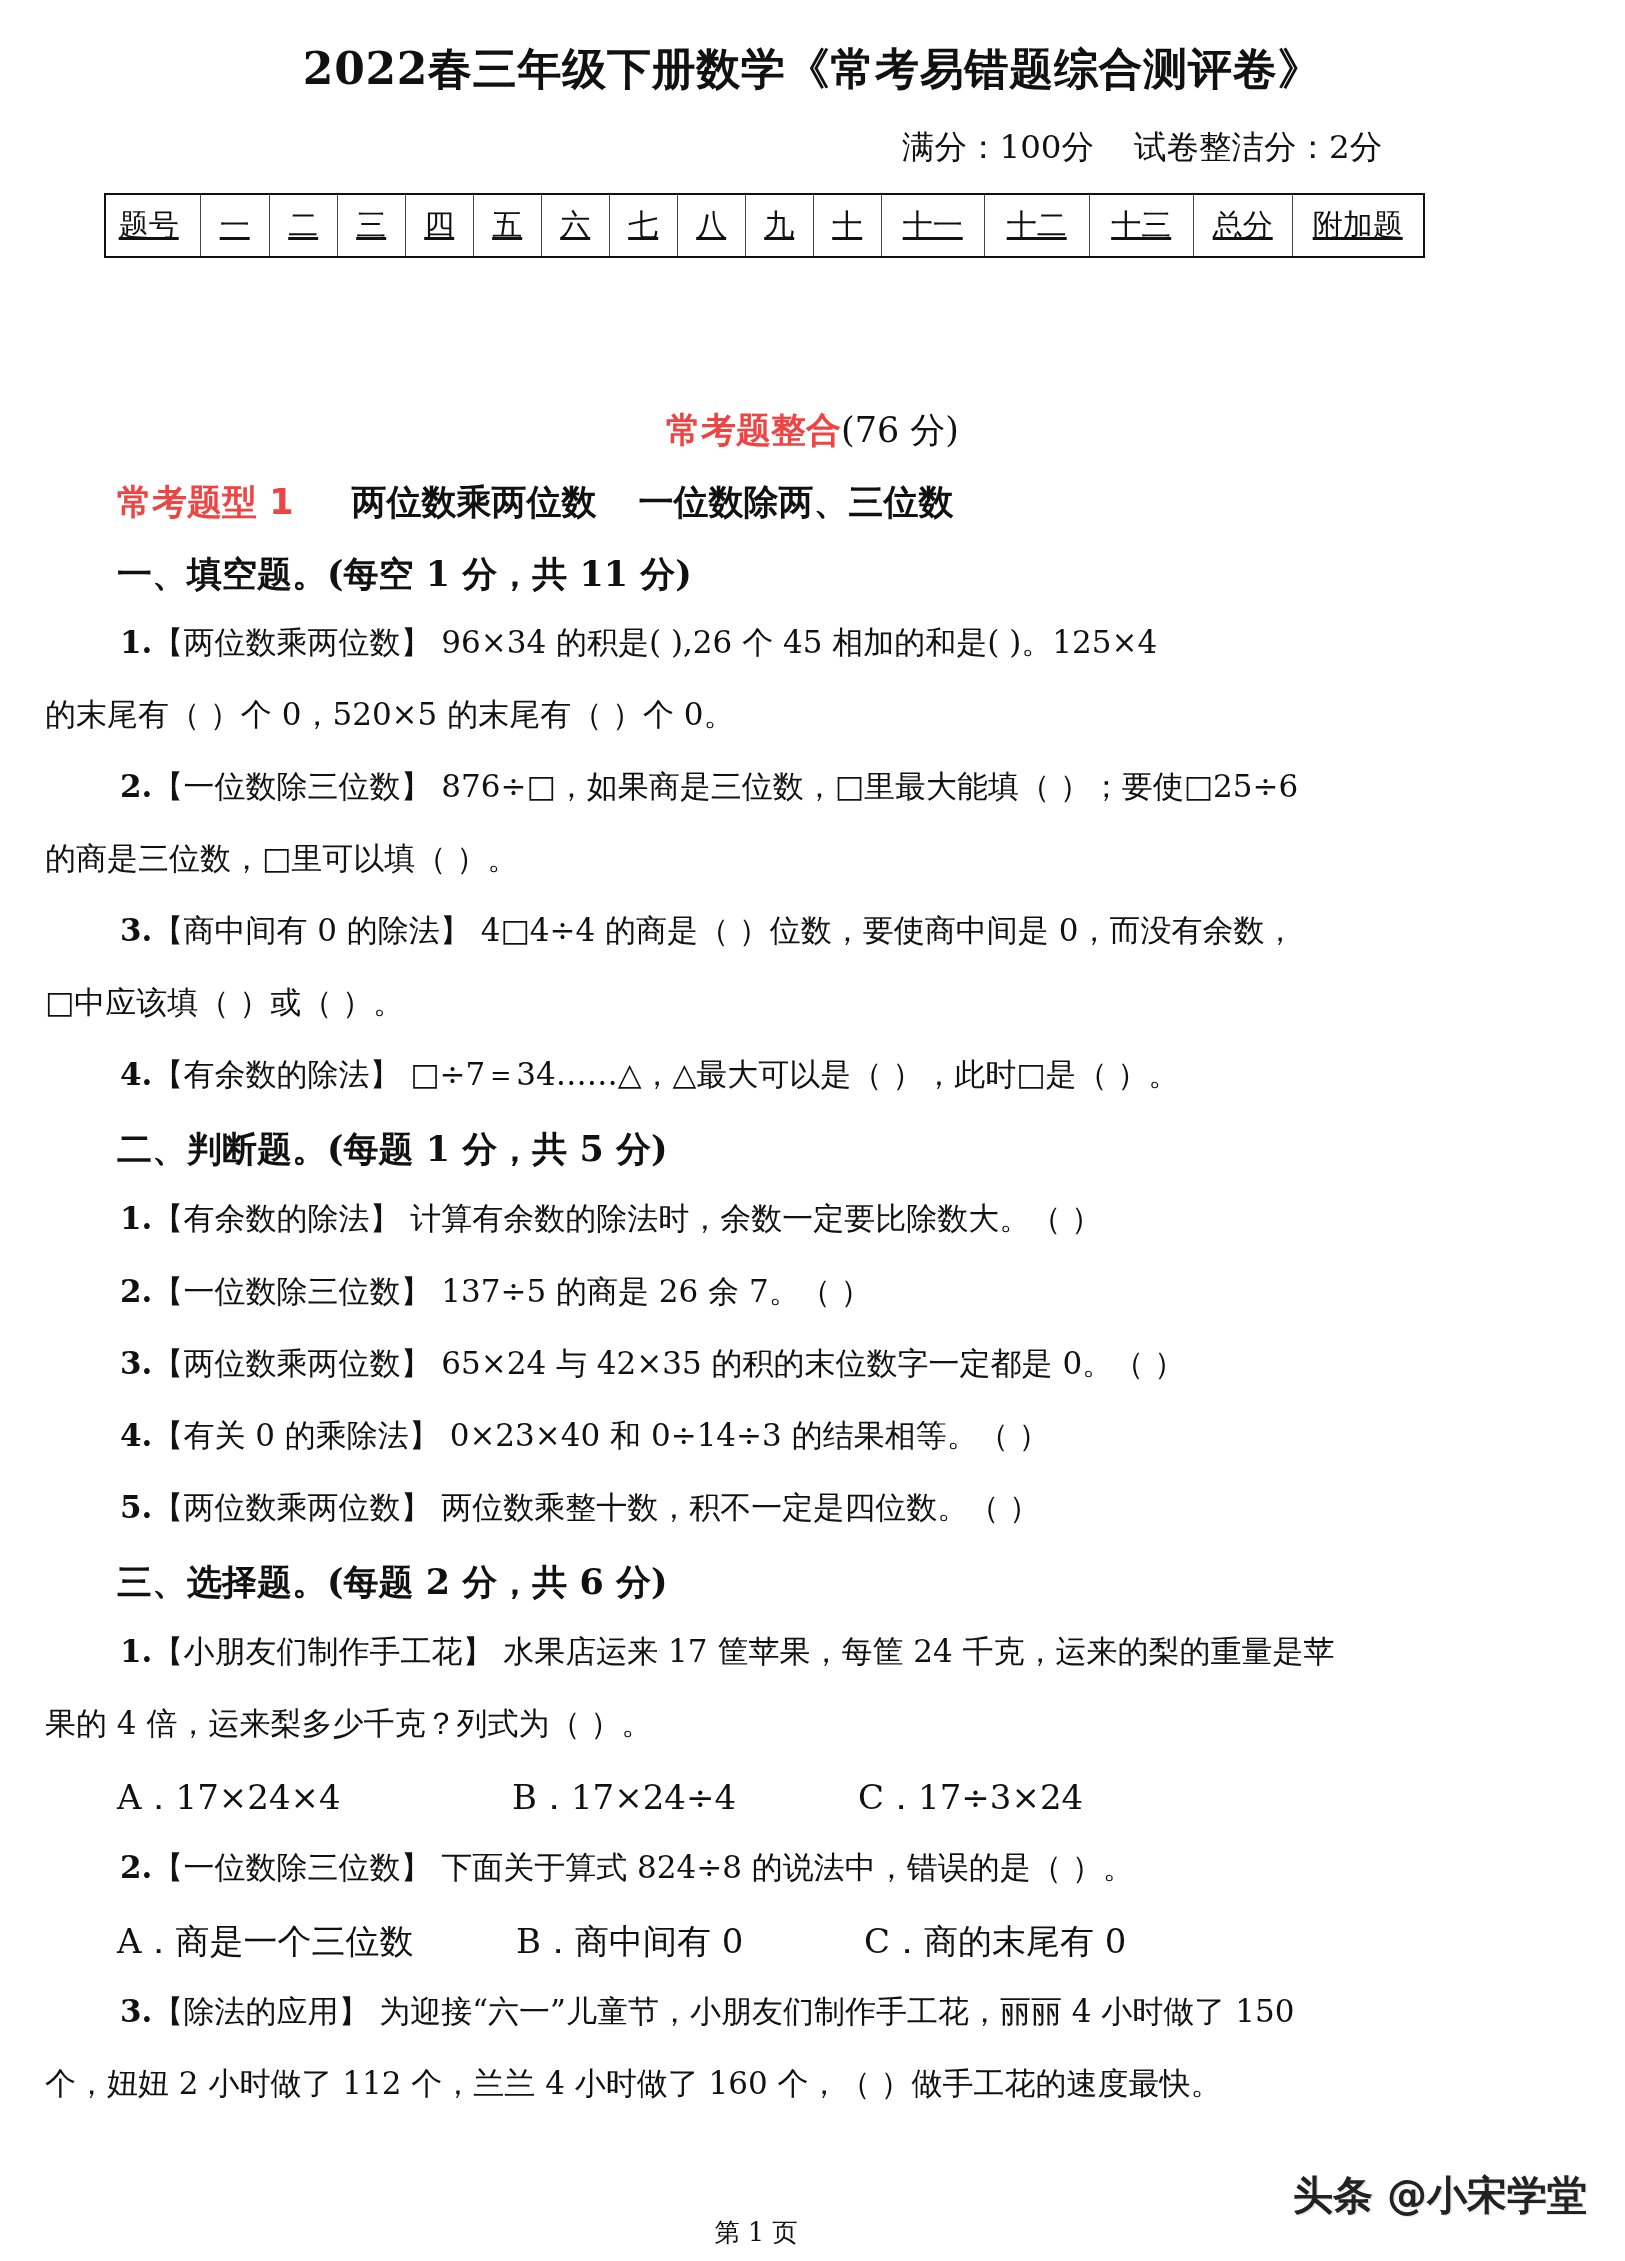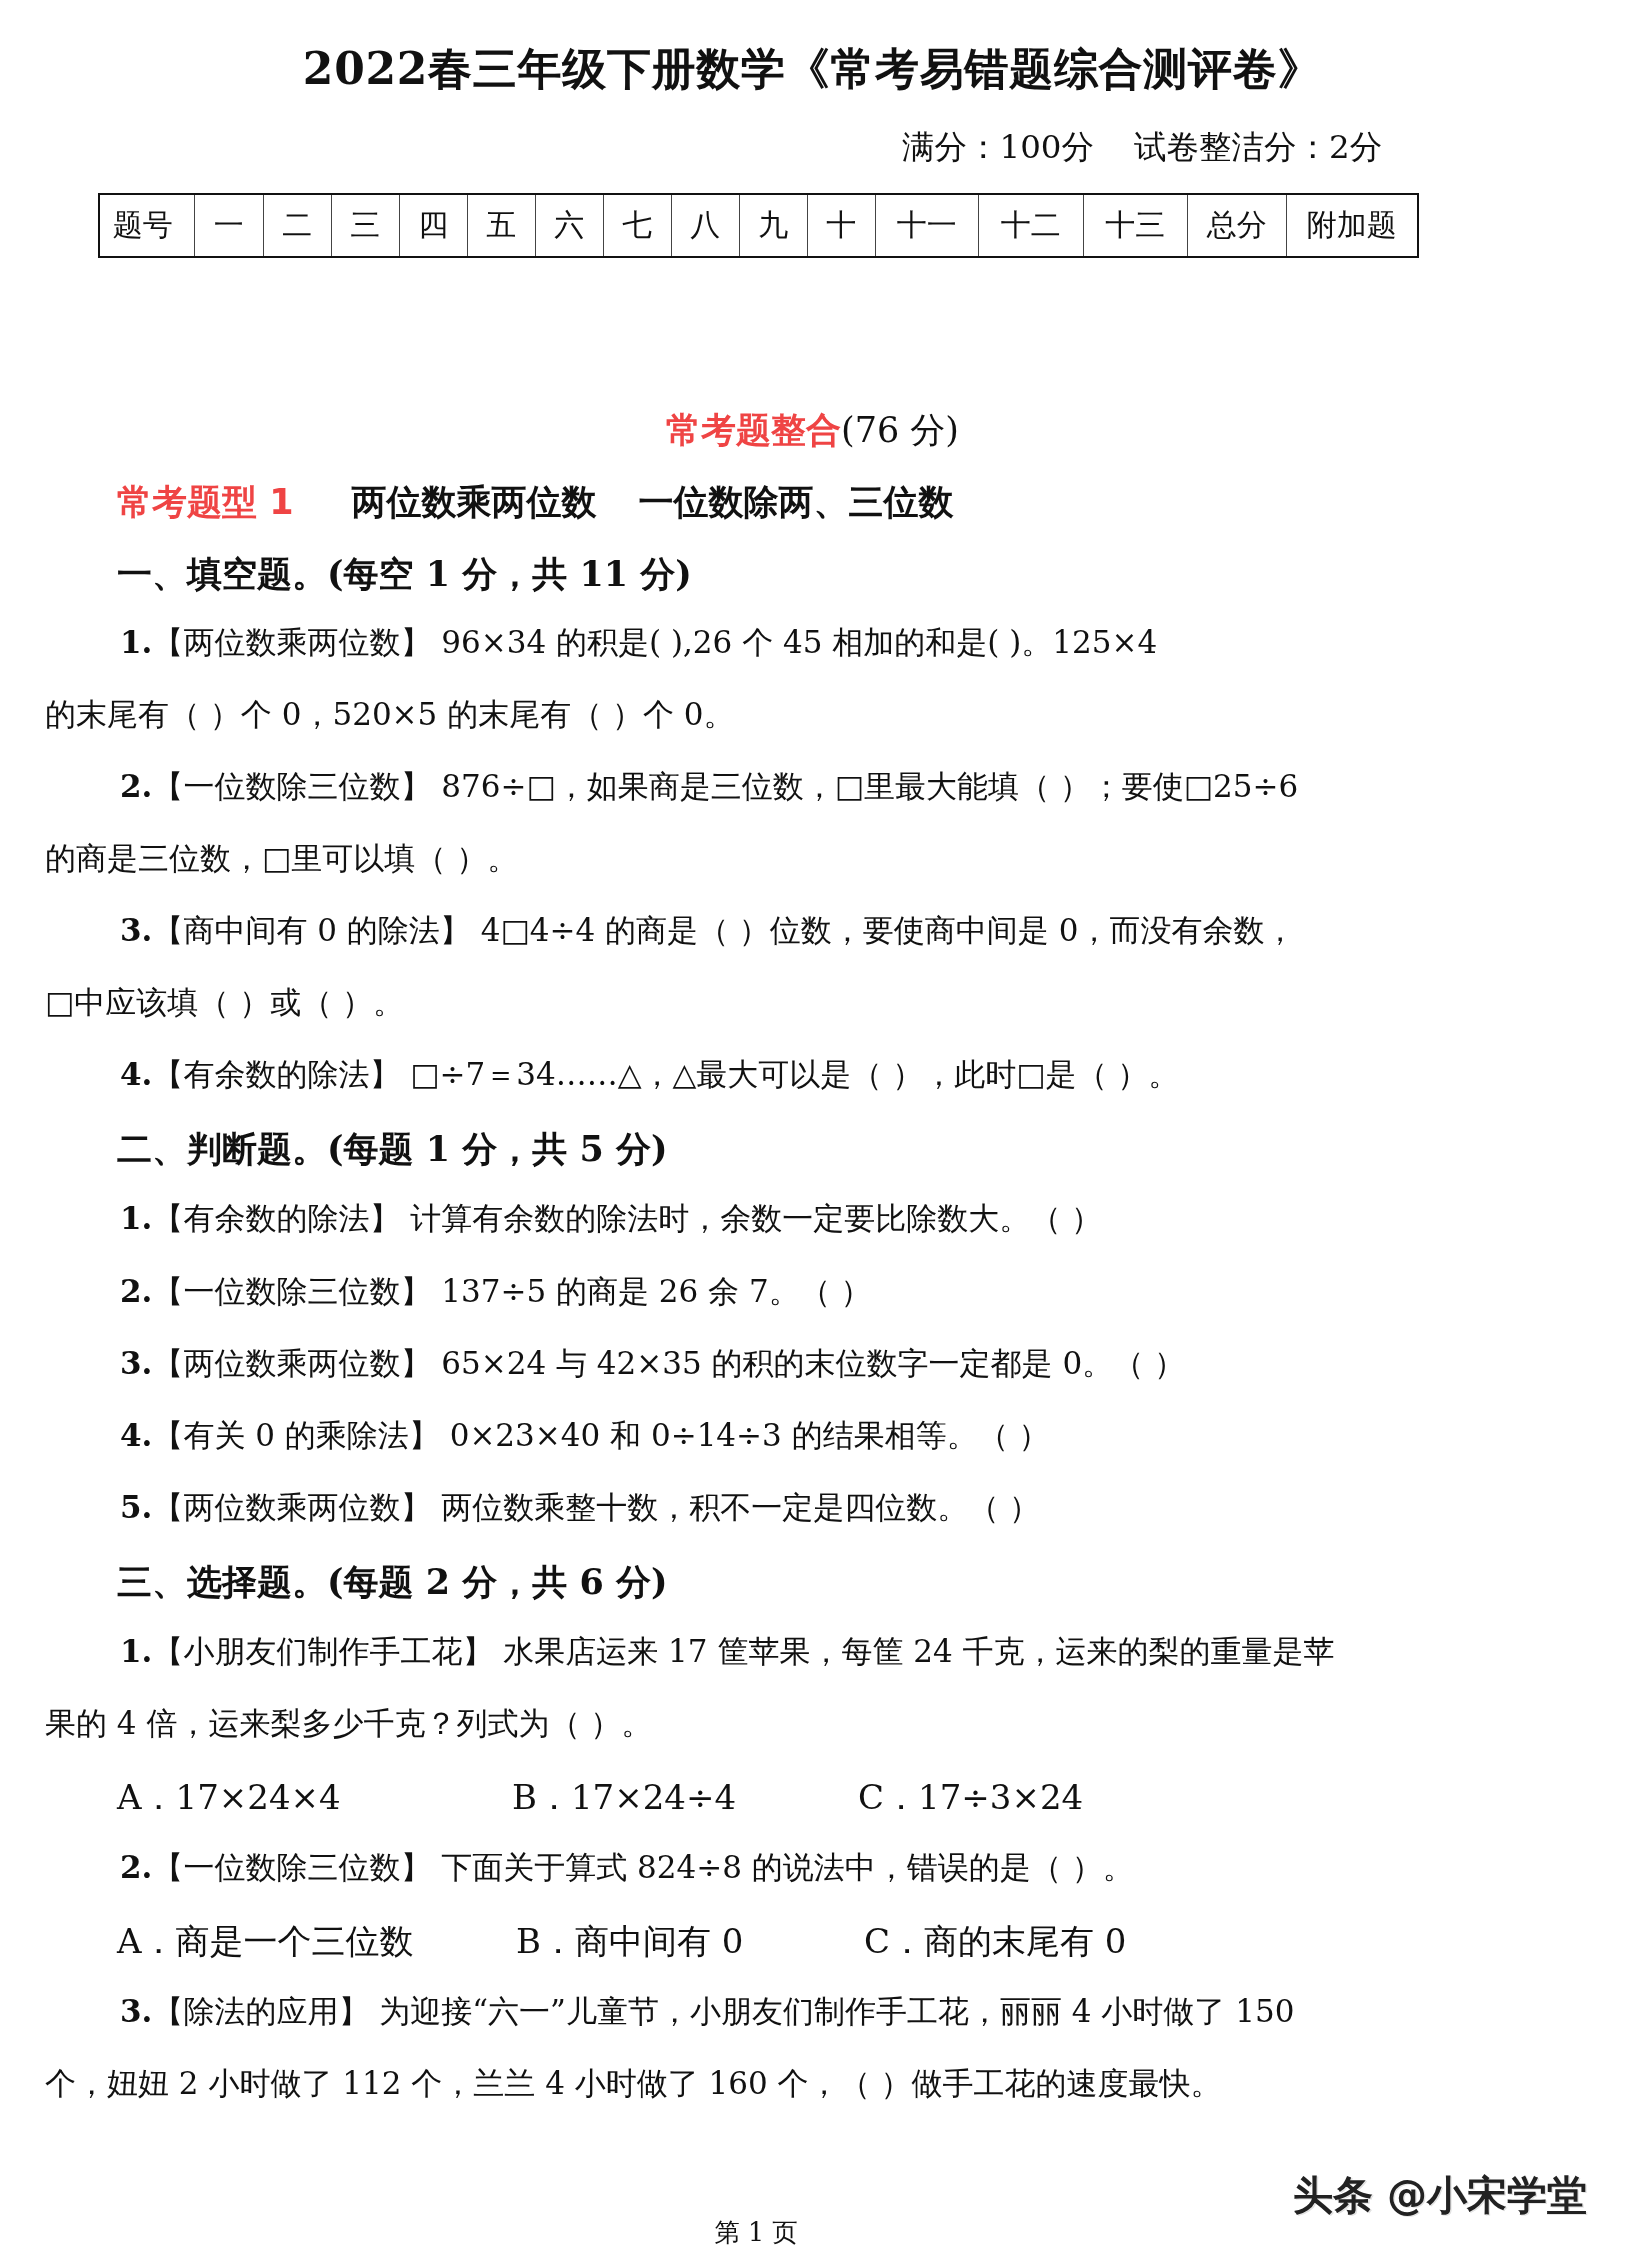--- a/index.html
+++ b/index.html
@@ -13,23 +13,24 @@
     left: 0; width: 1625px; top: 40px; text-align: center;
     font-size: 44px; font-weight: bold; letter-spacing: 0.7px;
   }
   .score-line {
     left: 862px; top: 126px; font-size: 32.5px; margin-left: 40px;
   }
   .score-line span { margin-right: 40px; }
 
   
   table.score {
-    position: absolute; left: 98px; top: 193px;
+    position: absolute; left: 104px; top: 193px;
     border-collapse: collapse; border: 2.8px solid #111;
     font-family: "DejaVu Sans", "Liberation Sans", sans-serif;
+    text-decoration: underline;
   }
   table.score td {
     border: 1.4px solid #444; height: 61px; text-align: center;
     font-size: 30px; padding: 0; color: #111;
   }
   table.score td.first { text-align: left; padding-left: 12.7px; }
 
   .red { color: #ef4444; }
   .sans { font-family: "DejaVu Sans", "Liberation Sans", sans-serif; }
   .h-center {

